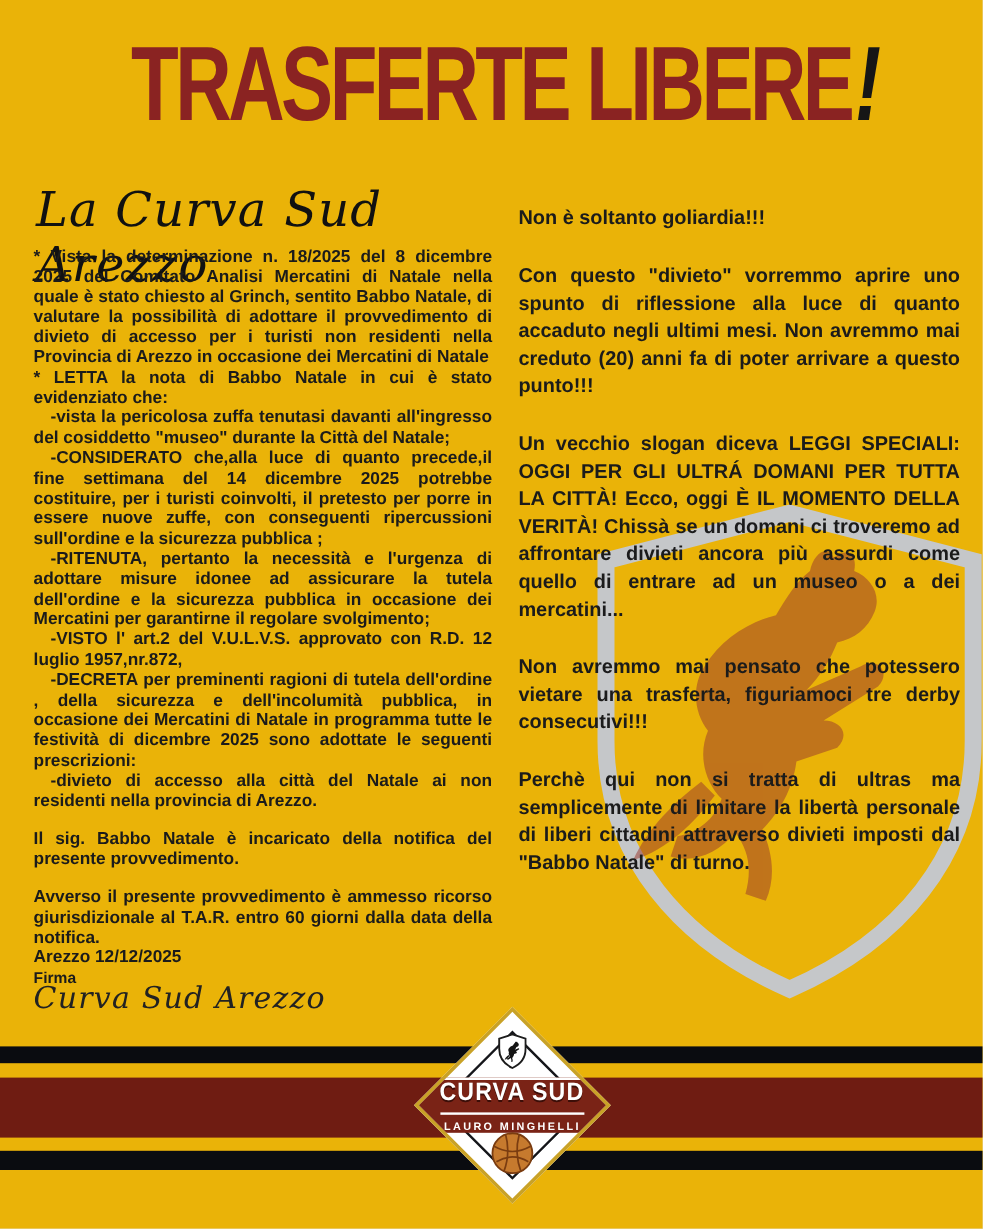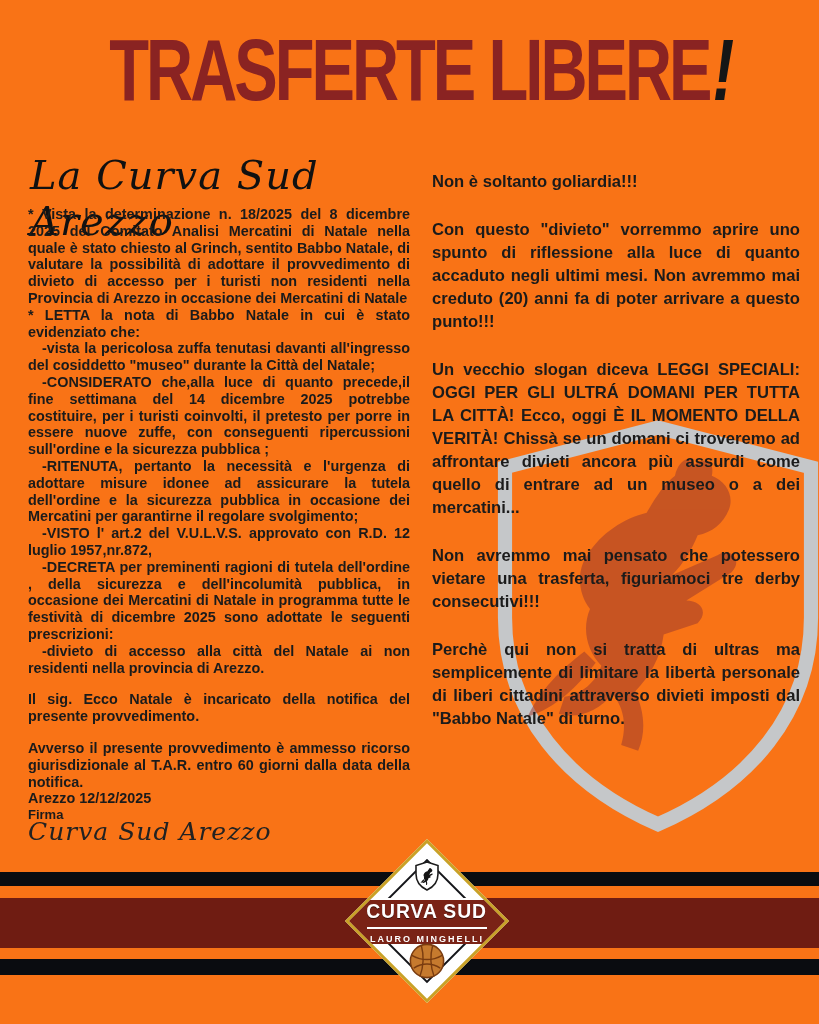--- a/index.html
+++ b/index.html
@@ -1,17 +1,17 @@
 <!DOCTYPE html>
 <html><head>
 <meta charset="utf-8">
 <style>
   html,body{margin:0;padding:0;background:#e8e8e8;}
   .page{
-    position:relative; width:819px; height:1024px; background:#f97316;
+    position:relative; width:819px; height:1024px; background:#eab308;
     overflow:hidden; font-family:"Liberation Sans", sans-serif; color:#1b1b1b;
     margin:0 auto;
   }
   
   .title-wrap{position:absolute; top:26px; left:0; width:819px; text-align:center; white-space:nowrap;}
   .title{
     display:inline-block; font-size:88px; font-weight:bold; letter-spacing:-4px;
     color:#8a2322; transform:scaleX(0.74); transform-origin:50% 50%; line-height:1;
   }
   .title .bang{color:#161616; font-style:italic; padding-left:4px;}
@@ -101,21 +101,21 @@
 
   <div class="leftcol">
     <p>* Vista la determinazione n. 18/2025 del 8 dicembre 2025 del Comitato Analisi Mercatini di Natale nella quale è stato chiesto al Grinch, sentito Babbo Natale, di valutare la possibilità di adottare il provvedimento di divieto di accesso per i turisti non residenti nella Provincia di Arezzo in occasione dei Mercatini di Natale</p>
     <p>* LETTA la nota di Babbo Natale in cui è stato evidenziato che:</p>
     <p class="indent">-vista la pericolosa zuffa tenutasi davanti all'ingresso del cosiddetto "museo" durante la Città del Natale;</p>
     <p class="indent">-CONSIDERATO che,alla luce di quanto precede,il fine settimana del 14 dicembre 2025 potrebbe costituire, per i turisti coinvolti, il pretesto per porre in essere nuove zuffe, con conseguenti ripercussioni sull'ordine e la sicurezza pubblica ;</p>
     <p class="indent">-RITENUTA, pertanto la necessità e l'urgenza di adottare misure idonee ad assicurare la tutela dell'ordine e la sicurezza pubblica in occasione dei Mercatini per garantirne il regolare svolgimento;</p>
     <p class="indent">-VISTO l' art.2 del V.U.L.V.S. approvato con R.D. 12 luglio 1957,nr.872,</p>
     <p class="indent">-DECRETA per preminenti ragioni di tutela dell'ordine , della sicurezza e dell'incolumità pubblica, in occasione dei Mercatini di Natale in programma tutte le festività di dicembre 2025 sono adottate le seguenti prescrizioni:</p>
     <p class="bold">-divieto di accesso alla città del Natale ai non residenti nella provincia di Arezzo.</p>
-    <p class="spaced">Il sig. Ecco Natale è incaricato della notifica del presente provvedimento.</p>
+    <p class="spaced">Il sig. Babbo Natale è incaricato della notifica del presente provvedimento.</p>
     <p class="spaced">Avverso il presente provvedimento è ammesso ricorso giurisdizionale al T.A.R. entro 60 giorni dalla data della notifica.</p>
     <p class="closing-date">Arezzo 12/12/2025</p>
     <p class="firma-label">Firma</p>
     <p class="signature-script">Curva Sud Arezzo</p>
   </div>
 
   <div class="rightcol">
     <p>Non è soltanto goliardia!!!</p>
     <p>Con questo "divieto" vorremmo aprire uno spunto di riflessione alla luce di quanto accaduto negli ultimi mesi. Non avremmo mai creduto (20) anni fa di poter arrivare a questo punto!!!</p>
     <p>Un vecchio slogan diceva LEGGI SPECIALI: OGGI PER GLI ULTRÁ DOMANI PER TUTTA LA CITTÀ! Ecco, oggi È IL MOMENTO DELLA VERITÀ! Chissà se un domani ci troveremo ad affrontare divieti ancora più assurdi come quello di entrare ad un museo o a dei mercatini...</p>

